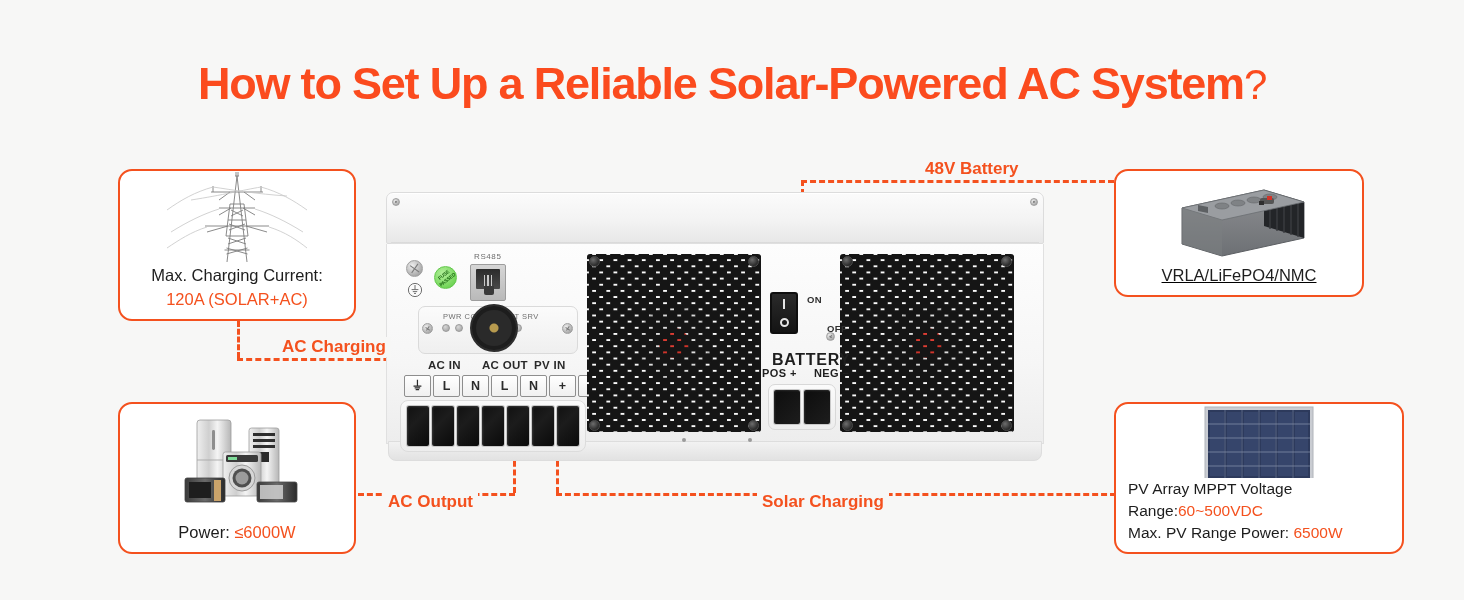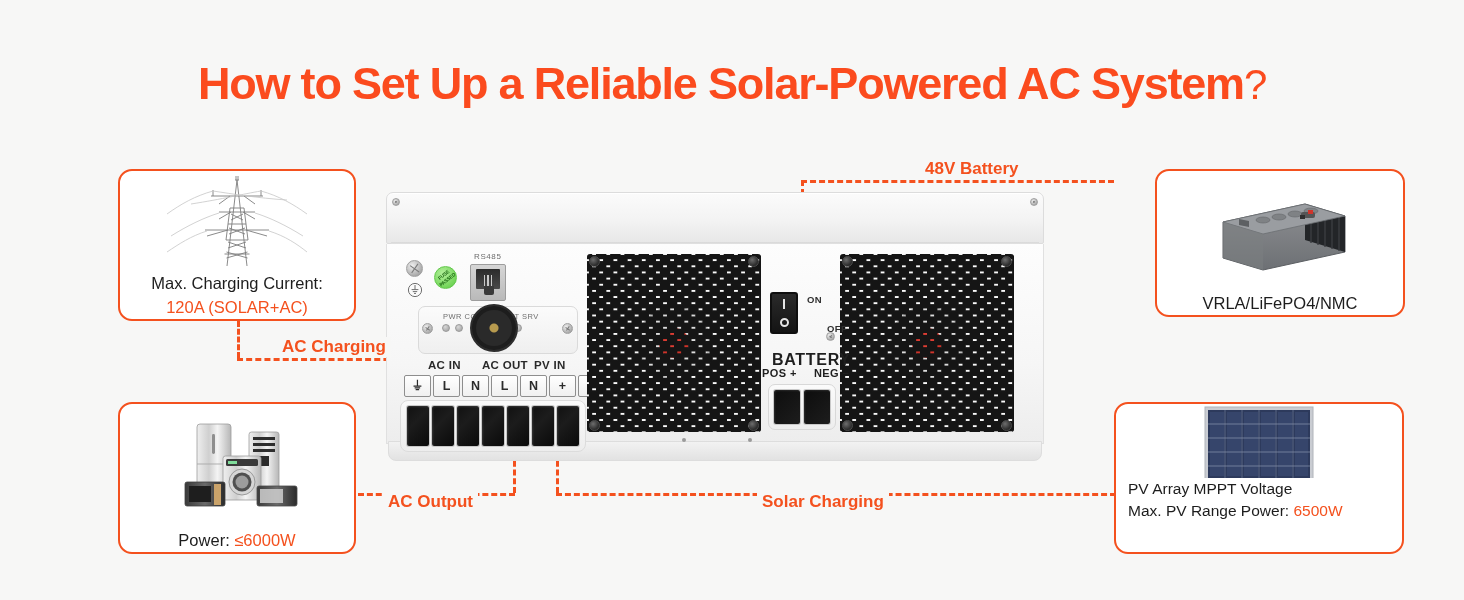--- a/index.html
+++ b/index.html
@@ -51,28 +51,28 @@
     align-items: center;
     justify-content: center;
     overflow: hidden;
   }
   .card .caption {
     width: 100%;
     text-align: center;
     font-size: 16.5px;
     color: #1d1d1d;
     line-height: 1.42;
-    padding: 0 6px 0 6px;
+    padding: 0 6px 8px 6px;
   }
   .card .caption.left-al { text-align: left; padding-left: 12px; }
   .hot { color: #f4511e; }
 
   #card-grid  { left: 118px; top: 169px; width: 238px; height: 152px; }
   #card-load  { left: 118px; top: 402px; width: 238px; height: 152px; }
-  #card-batt  { left: 1155px; top: 169px; width: 250px; height: 148px; }
+  #card-batt  { left: 1114px; top: 169px; width: 250px; height: 128px; text-decoration: underline; }
   #card-pv    { left: 1114px; top: 402px; width: 290px; height: 152px; }
 
   
   .dash-h, .dash-v, .solid-v {
     position: absolute;
     z-index: 4;
   }
   .dash-h {
     height: 0;
     border-top: 3px dashed #f4511e;
@@ -507,20 +507,23 @@
             <line x1="39" y1="5" x2="39" y2="73"></line>
           <line x1="56" y1="5" x2="56" y2="73"></line>
             <line x1="73" y1="5" x2="73" y2="73"></line>
           <line x1="90" y1="5" x2="90" y2="73"></line>
         </g>
       </svg>
     </div>
     <div class="caption left-al" style="font-size:15.5px;">
       <div>PV Array MPPT Voltage</div>
       <div>
+        <span>Range:</span><span class="hot">60~500VDC</span>
+      </div>
+      <div>
         <span>Max. PV Range Power: </span><span class="hot">6500W</span>
       </div>
     </div>
   </div>
 
   <div id="inverter">
 
     <div class="inv-top"></div>
     <div class="inv-body"></div>
     <div class="inv-foot"></div>

